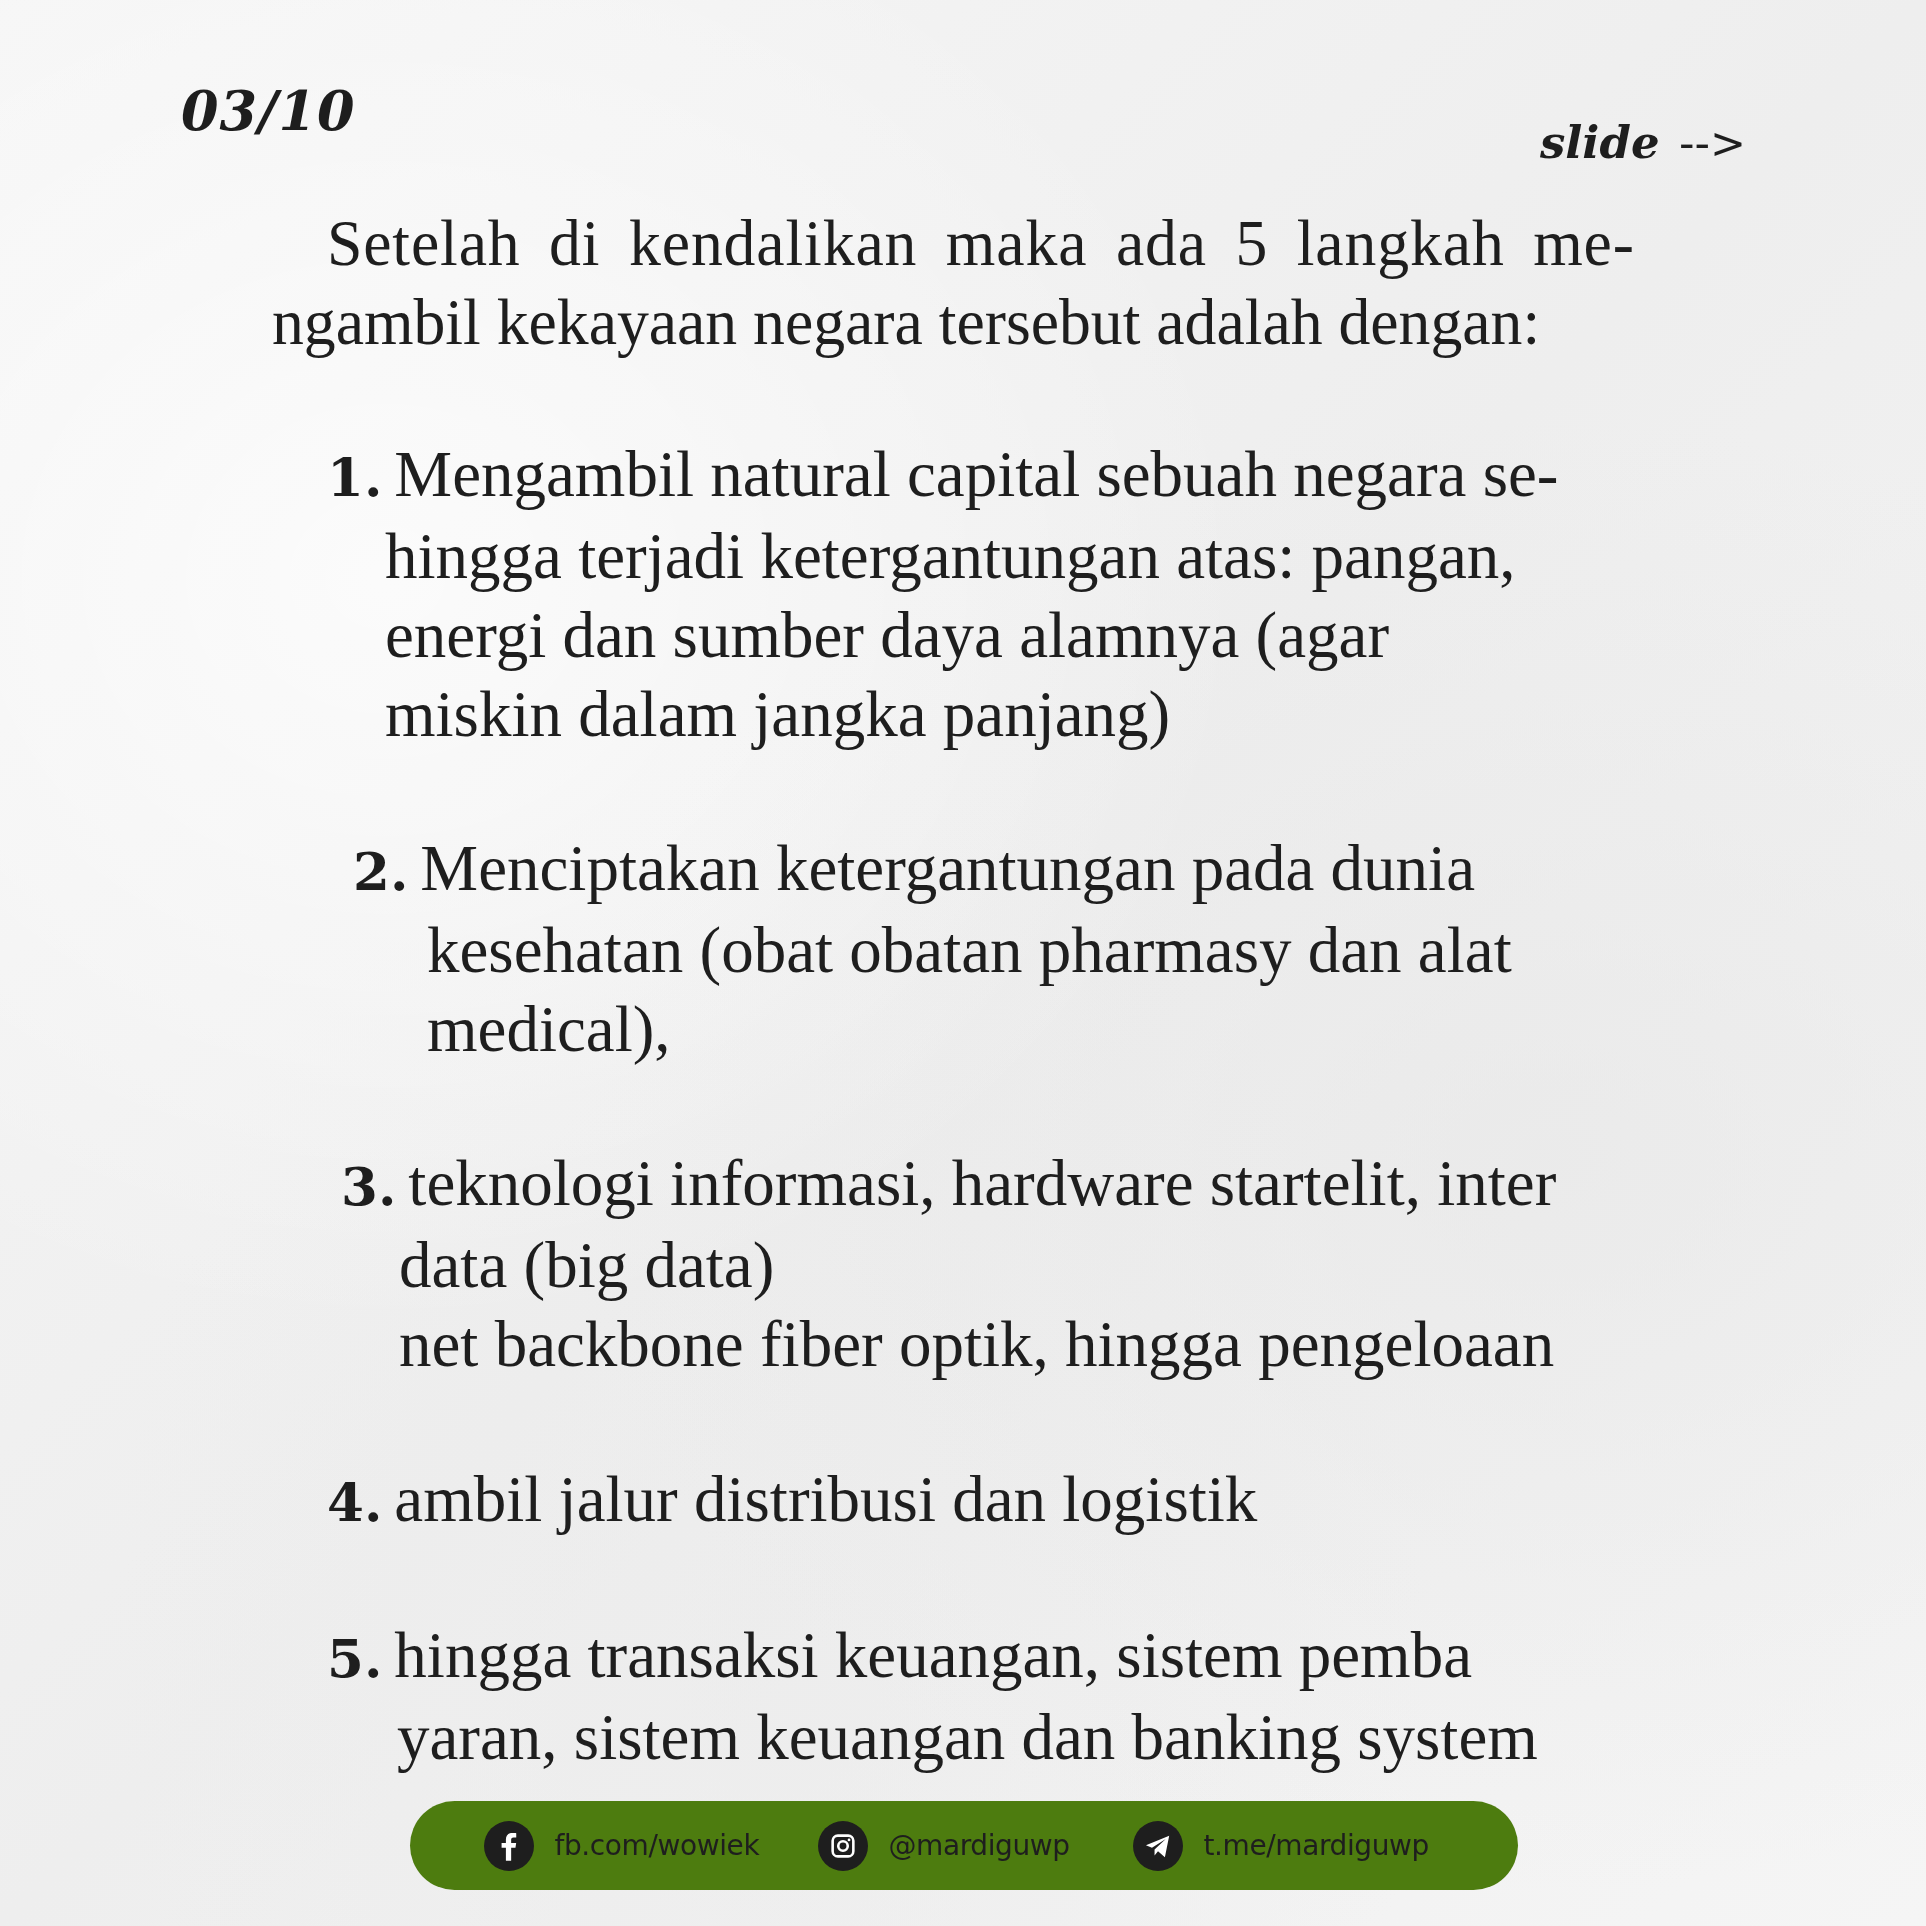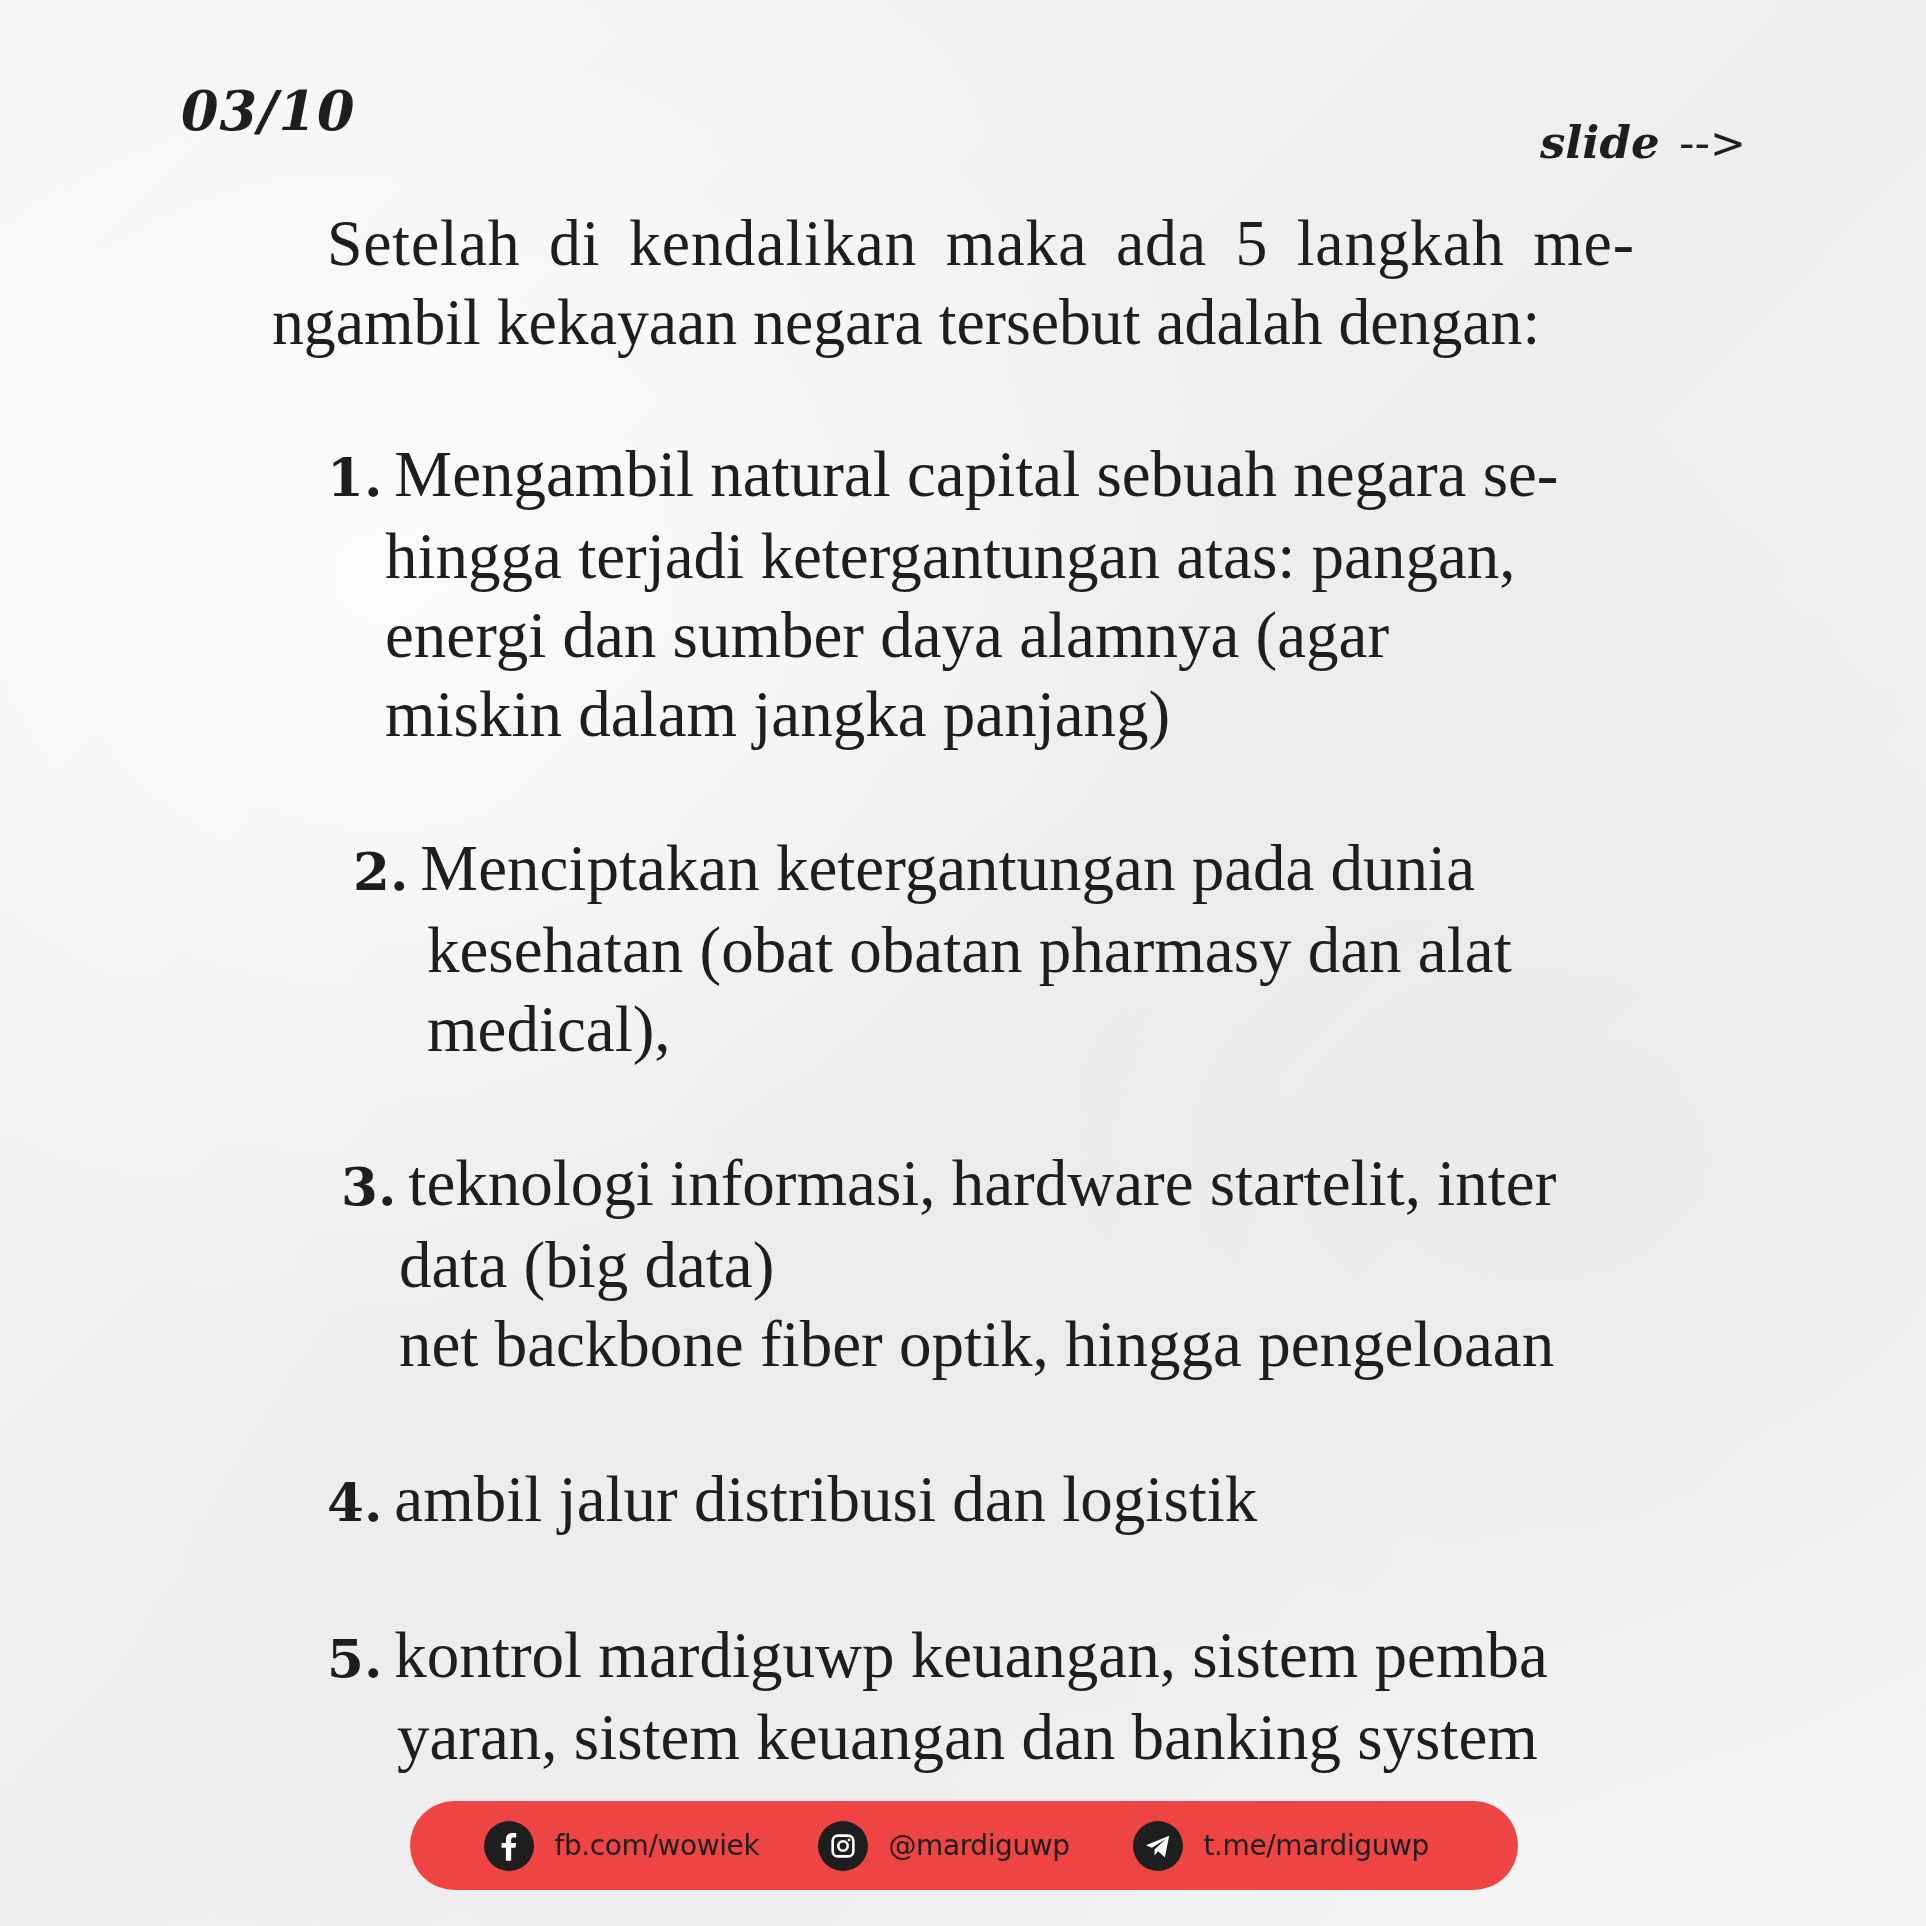--- a/index.html
+++ b/index.html
@@ -48,21 +48,21 @@
   .item.i5 .cont { padding-left: 70px; }
 
   .i1 { top: 435px; }
   .i2 { top: 829px; margin-left: 26px; }
   .i3 { top: 1144px; margin-left: 14px; }
   .i4 { top: 1460px; }
   .i5 { top: 1616px; }
 
   .social-bar {
     position: absolute; left: 410px; top: 1801px; width: 1108px; height: 89px;
-    background: #ef4444; border-radius: 45px;
+    background: #4d7c0f; border-radius: 45px;
     display: flex; align-items: center;
   }
   .social {
     position: absolute; display: flex; align-items: center;
   }
   .social .icon {
     width: 50px; height: 50px; border-radius: 50%; background: #1e1e1e;
     display: flex; align-items: center; justify-content: center; color: #fff;
   }
   .social .label {
@@ -114,21 +114,21 @@
 </div>
 
 <div class="item i4">
   <span class="line">
     <span class="num">4.</span><span>ambil jalur distribusi dan logistik</span>
   </span>
 </div>
 
 <div class="item i5">
   <span class="line">
-    <span class="num">5.</span><span>kontrol mardiguwp keuangan,  sistem pemba</span>
+    <span class="num">5.</span><span>hingga transaksi keuangan,  sistem pemba</span>
   </span>
   <span class="line cont">yaran, sistem keuangan dan banking system</span>
 </div>
 
 <div class="social-bar">
   <div class="social s-fb">
     <span class="icon">
       <svg width="50" height="50" viewBox="0 0 58 58">
         <path d="M31.5 46 V31 h5 l0.8 -5.6 h-5.8 v-3.6 c0-1.6 0.5-2.7 2.8-2.7 h3.1 v-5 c-0.5-0.1-2.4-0.2-4.5-0.2 c-4.5 0-7.5 2.7-7.5 7.7 v3.8 h-5 V31 h5 v15 z" fill="#ffffff"></path>
       </svg>

